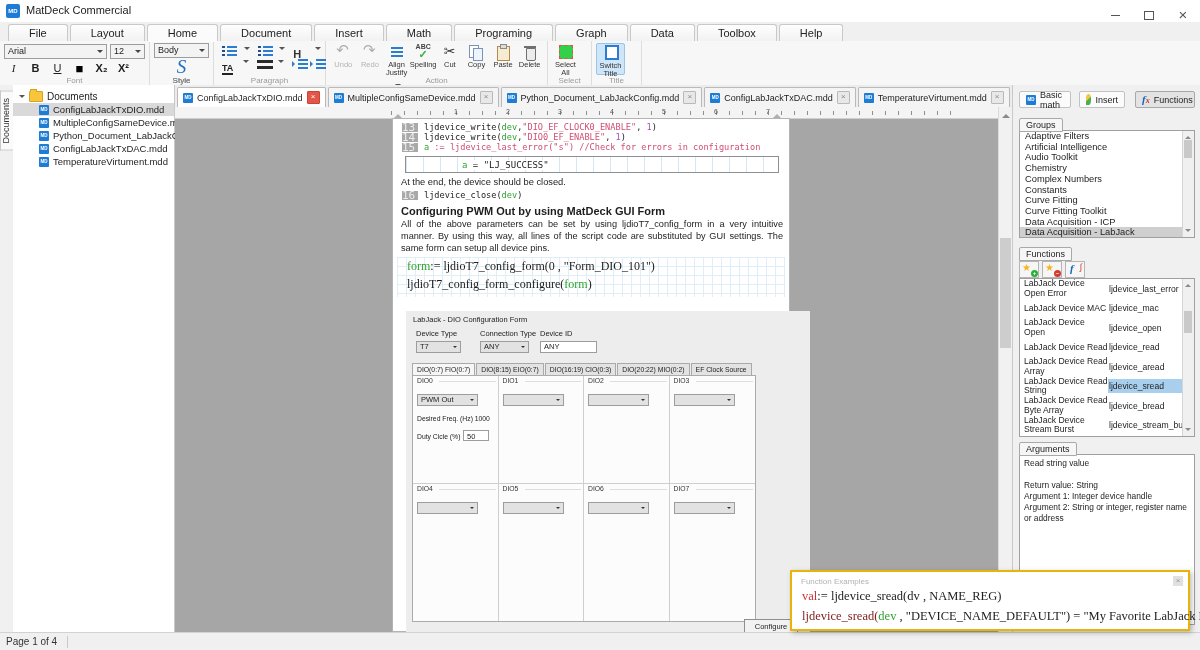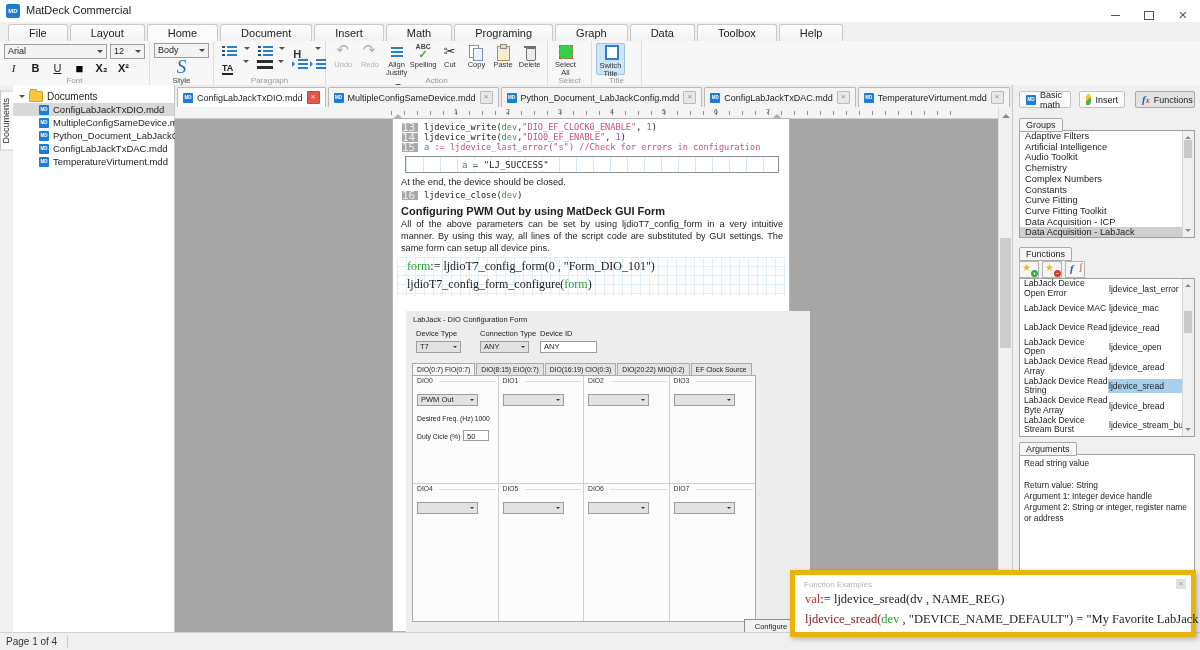--- a/index.html
+++ b/index.html
@@ -188,21 +188,21 @@
   .tb-add{background:#2fae3e} .tb-del{background:#d23b2e}
   .tb-fn::before{content:"f";position:absolute;left:4px;top:0;font-family:"Liberation Serif",serif;font-style:italic;font-weight:bold;font-size:11px;color:#1565c0}
   .tb-fn::after{content:"∫";position:absolute;right:2px;top:0;font-size:9px;color:#d23b2e}
   .fnrow{display:flex;min-height:19.5px;align-items:center}
   .fnname{flex:0 0 88px;font-size:8.6px;line-height:1.1;padding-left:4px;box-sizing:border-box}
   .fnid{flex:1;font-size:8.6px;padding:2px 1px}
   .fnid.selected{background:#a9cfee}
   .argline{font-size:8.4px;line-height:1.32;min-height:11px;padding:0 4px;white-space:normal}
 
   
-  #popup{left:790px;top:570px;width:396px;height:57px;background:#fff;border:5px solid #eab308;box-shadow:2px 2px 5px rgba(0,0,0,.25);z-index:20}
+  #popup{left:790px;top:570px;width:396px;height:57px;background:#fff;border:2px solid #eab308;box-shadow:2px 2px 5px rgba(0,0,0,.25);z-index:20}
   #popup-title{position:absolute;left:9px;top:5px;font-size:8px;color:#b3b3b3}
   #popup-close{position:absolute;right:5px;top:4px;width:10px;height:10px;background:#e0e0e0;color:#9a9a9a;font-size:8px;line-height:10px;text-align:center}
   #popup-close::before{content:"×"}
   .popline{position:absolute;left:10px;font-family:"Liberation Serif",serif;font-size:12.5px;white-space:pre}
 
   
   #statusbar{left:0;top:632px;width:1200px;height:18px;background:#f0f0f0;border-top:1px solid #d2d2d2;box-sizing:border-box;display:flex;align-items:center}
   #status-text{font-size:10px;color:#333;padding-left:6px}
   #status-sep{width:1px;height:12px;background:#c9c9c9;margin-left:10px}
 </style>
@@ -559,26 +559,26 @@
     <div id="fn-rows" style="margin-right:11px">
         <div class="fnrow">
           <div class="fnname">LabJack Device Open Error</div>
           <div class="fnid">ljdevice_last_error</div>
         </div>
         <div class="fnrow">
           <div class="fnname">LabJack Device MAC</div>
           <div class="fnid">ljdevice_mac</div>
         </div>
         <div class="fnrow">
+          <div class="fnname">LabJack Device Open</div>
+          <div class="fnid">ljdevice_open</div>
+        </div>
+        <div class="fnrow">
           <div class="fnname">LabJack Device Read</div>
           <div class="fnid">ljdevice_read</div>
-        </div>
-        <div class="fnrow">
-          <div class="fnname">LabJack Device Open</div>
-          <div class="fnid">ljdevice_open</div>
         </div>
         <div class="fnrow">
           <div class="fnname">LabJack Device Read Array</div>
           <div class="fnid">ljdevice_aread</div>
         </div>
         <div class="fnrow">
           <div class="fnname">LabJack Device Read String</div>
           <div class="fnid selected">ljdevice_sread</div>
         </div>
         <div class="fnrow">

